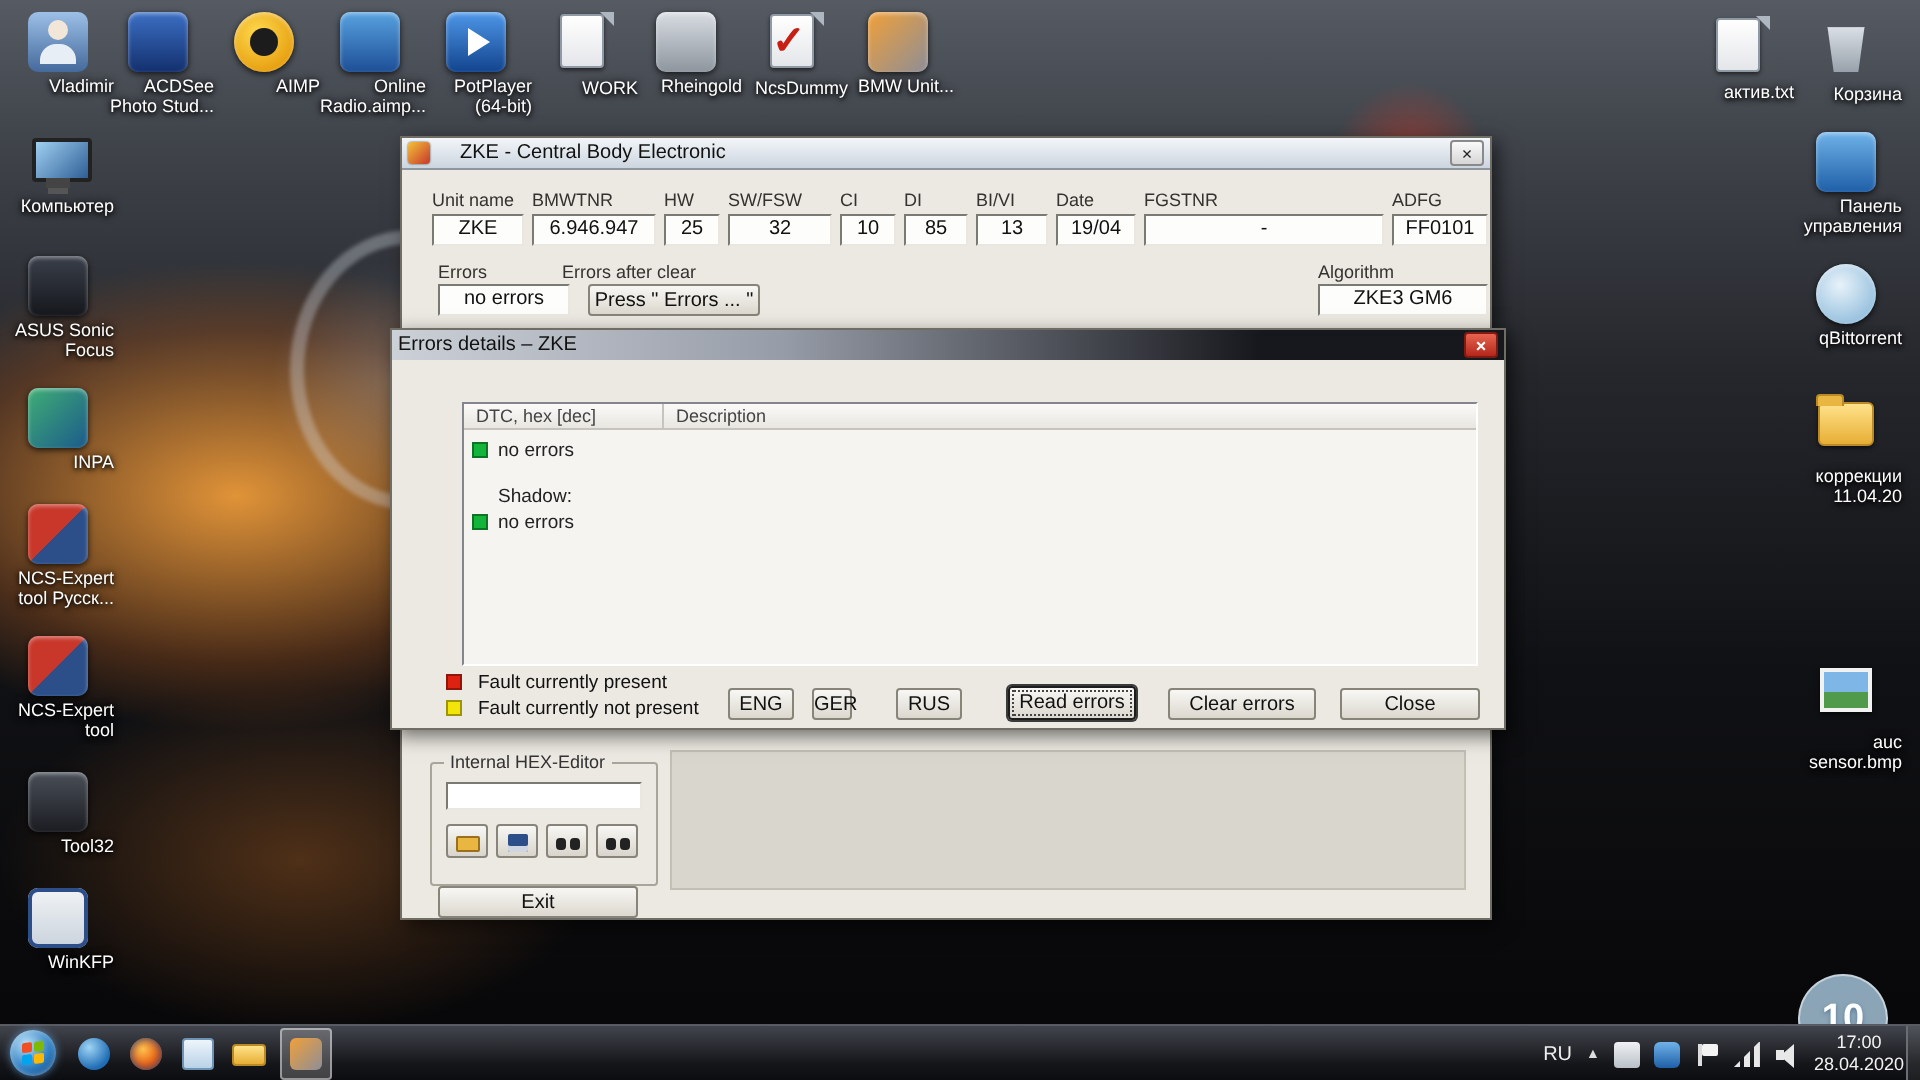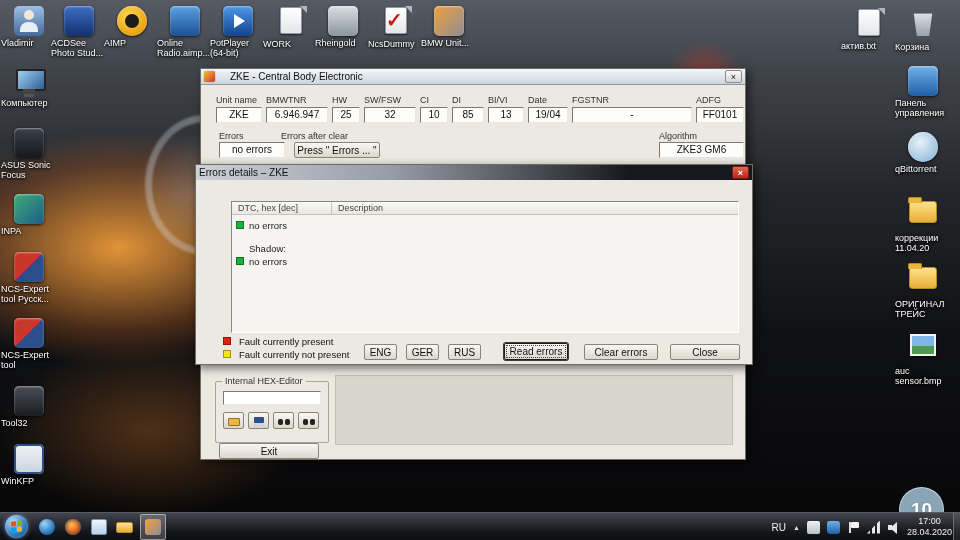--- a/index.html
+++ b/index.html
@@ -10,21 +10,21 @@
   .desktop-bg{position:absolute;inset:0;background:
     radial-gradient(circle 55px at 705px 80px, rgba(215,55,35,.55), transparent 70%),
     radial-gradient(circle 85px at 195px 190px, rgba(225,230,238,.22), transparent 70%),
     radial-gradient(ellipse 260px 150px at 118px 248px, rgba(246,160,58,.9), rgba(175,88,28,.35) 55%, transparent 78%),
     radial-gradient(ellipse 210px 120px at 150px 430px, rgba(205,115,42,.35), transparent 72%),
     linear-gradient(180deg,#565b63 0%,#41454c 12%,#24262b 35%,#101114 62%,#060607 100%);}
   .wheel-ring{position:absolute;left:145px;top:115px;width:120px;height:140px;border-radius:50%;
     border:7px solid rgba(215,222,228,.35);filter:blur(1px)}
 
   
-  .dicon{position:absolute;width:56px;text-align:left;cursor:pointer}
+  .dicon{position:absolute;width:56px;text-align:right;cursor:pointer}
   .dicon .lbl{font-size:9px;color:#fff;line-height:1.15;text-shadow:0 1px 2px #000,0 0 4px #000;word-wrap:break-word}
   .ic{position:relative;width:30px;height:30px;margin:0 auto 2px}
   .ic-sq{border-radius:5px;box-shadow:inset 0 1px 2px rgba(255,255,255,.45),0 1px 3px rgba(0,0,0,.75)}
   .ic-page{width:22px;height:27px;margin:1px auto 3px;background:linear-gradient(#ffffff,#e4e6e9);border:1px solid #8f9aa6;border-radius:2px;box-shadow:0 1px 2px rgba(0,0,0,.6)}
   .ic-page::after{content:"";position:absolute;right:-1px;top:-1px;border-style:solid;border-width:0 7px 7px 0;border-color:transparent #aeb6bf transparent transparent}
   .ic-folder{width:28px;height:22px;margin:5px auto 2px;background:linear-gradient(#ffe28a,#e7ae35);border:1px solid #b98a26;border-radius:3px;box-shadow:0 1px 2px rgba(0,0,0,.6)}
   .ic-folder::before{content:"";position:absolute;left:0;top:-4px;width:12px;height:5px;background:#e9b741;border:1px solid #b98a26;border-bottom:none;border-radius:2px 2px 0 0}
   .ic-monitor::before{content:"";position:absolute;left:2px;top:3px;width:26px;height:18px;background:linear-gradient(135deg,#9fd0f0,#2f5e96);border:2px solid #222;border-radius:2px}
   .ic-monitor::after{content:"";position:absolute;left:9px;top:23px;width:12px;height:5px;background:#444;box-shadow:0 4px 0 -1px #555}
   .ic-user{background:linear-gradient(#9cc0e6,#44699c);border-radius:5px}
@@ -197,26 +197,20 @@
   <div class="dicon" style="left:895px;top:132px">
     <div class="ic ic-sq" style="background:radial-gradient(circle at 40% 35%,#e8f2fa,#9cc4e0 70%);border-radius:50%"></div>
     <div class="lbl">qBittorrent</div>
   </div>
   <div class="dicon" style="left:895px;top:196px">
     <div class="ic">
         <div class="ic-folder"></div>
       </div>
     <div class="lbl">коррекции 11.04.20</div>
   </div>
-  <div class="dicon" style="left:895px;top:262px">
-    <div class="ic">
-        <div class="ic-folder"></div>
-      </div>
-    <div class="lbl">ОРИГИНАЛ ТРЕЙС</div>
-  </div>
   <div class="dicon" style="left:895px;top:330px">
     <div class="ic">
         <div class="ic-img"></div>
       </div>
     <div class="lbl">auc sensor.bmp</div>
   </div>
 
   <div class="badge">
     <span>10</span>
   </div>
@@ -319,21 +313,21 @@
       <span class="mark" style="left:4px;top:55px;background:#14b33a"></span>
       <div class="lrow" style="left:17px;top:54px">no errors</div>
     </div>
 
     <span class="mark" style="left:27px;top:172px;background:#dd2211"></span>
     <div class="legend" style="left:43px;top:171px">Fault currently present</div>
     <span class="mark" style="left:27px;top:185px;background:#f2e50a"></span>
     <div class="legend" style="left:43px;top:184px">Fault currently not present</div>
 
     <button class="btn" style="left:168px;top:179px;width:33px;height:16px">ENG</button>
-    <button class="btn" style="left:210px;top:179px;width:33px;height:16px">GER</button>
+    <button class="btn" style="left:210px;top:179px;width:20px;height:16px">GER</button>
     <button class="btn" style="left:252px;top:179px;width:33px;height:16px">RUS</button>
     <button class="btn btn-focus" style="left:308px;top:178px;width:64px;height:17px">Read errors</button>
     <button class="btn" style="left:388px;top:179px;width:74px;height:16px">Clear errors</button>
     <button class="btn" style="left:474px;top:179px;width:70px;height:16px">Close</button>
   </div>
 
   <div class="taskbar">
     <div class="orb">
       <span class="flag">
         <i style="background:#f25022"></i>

